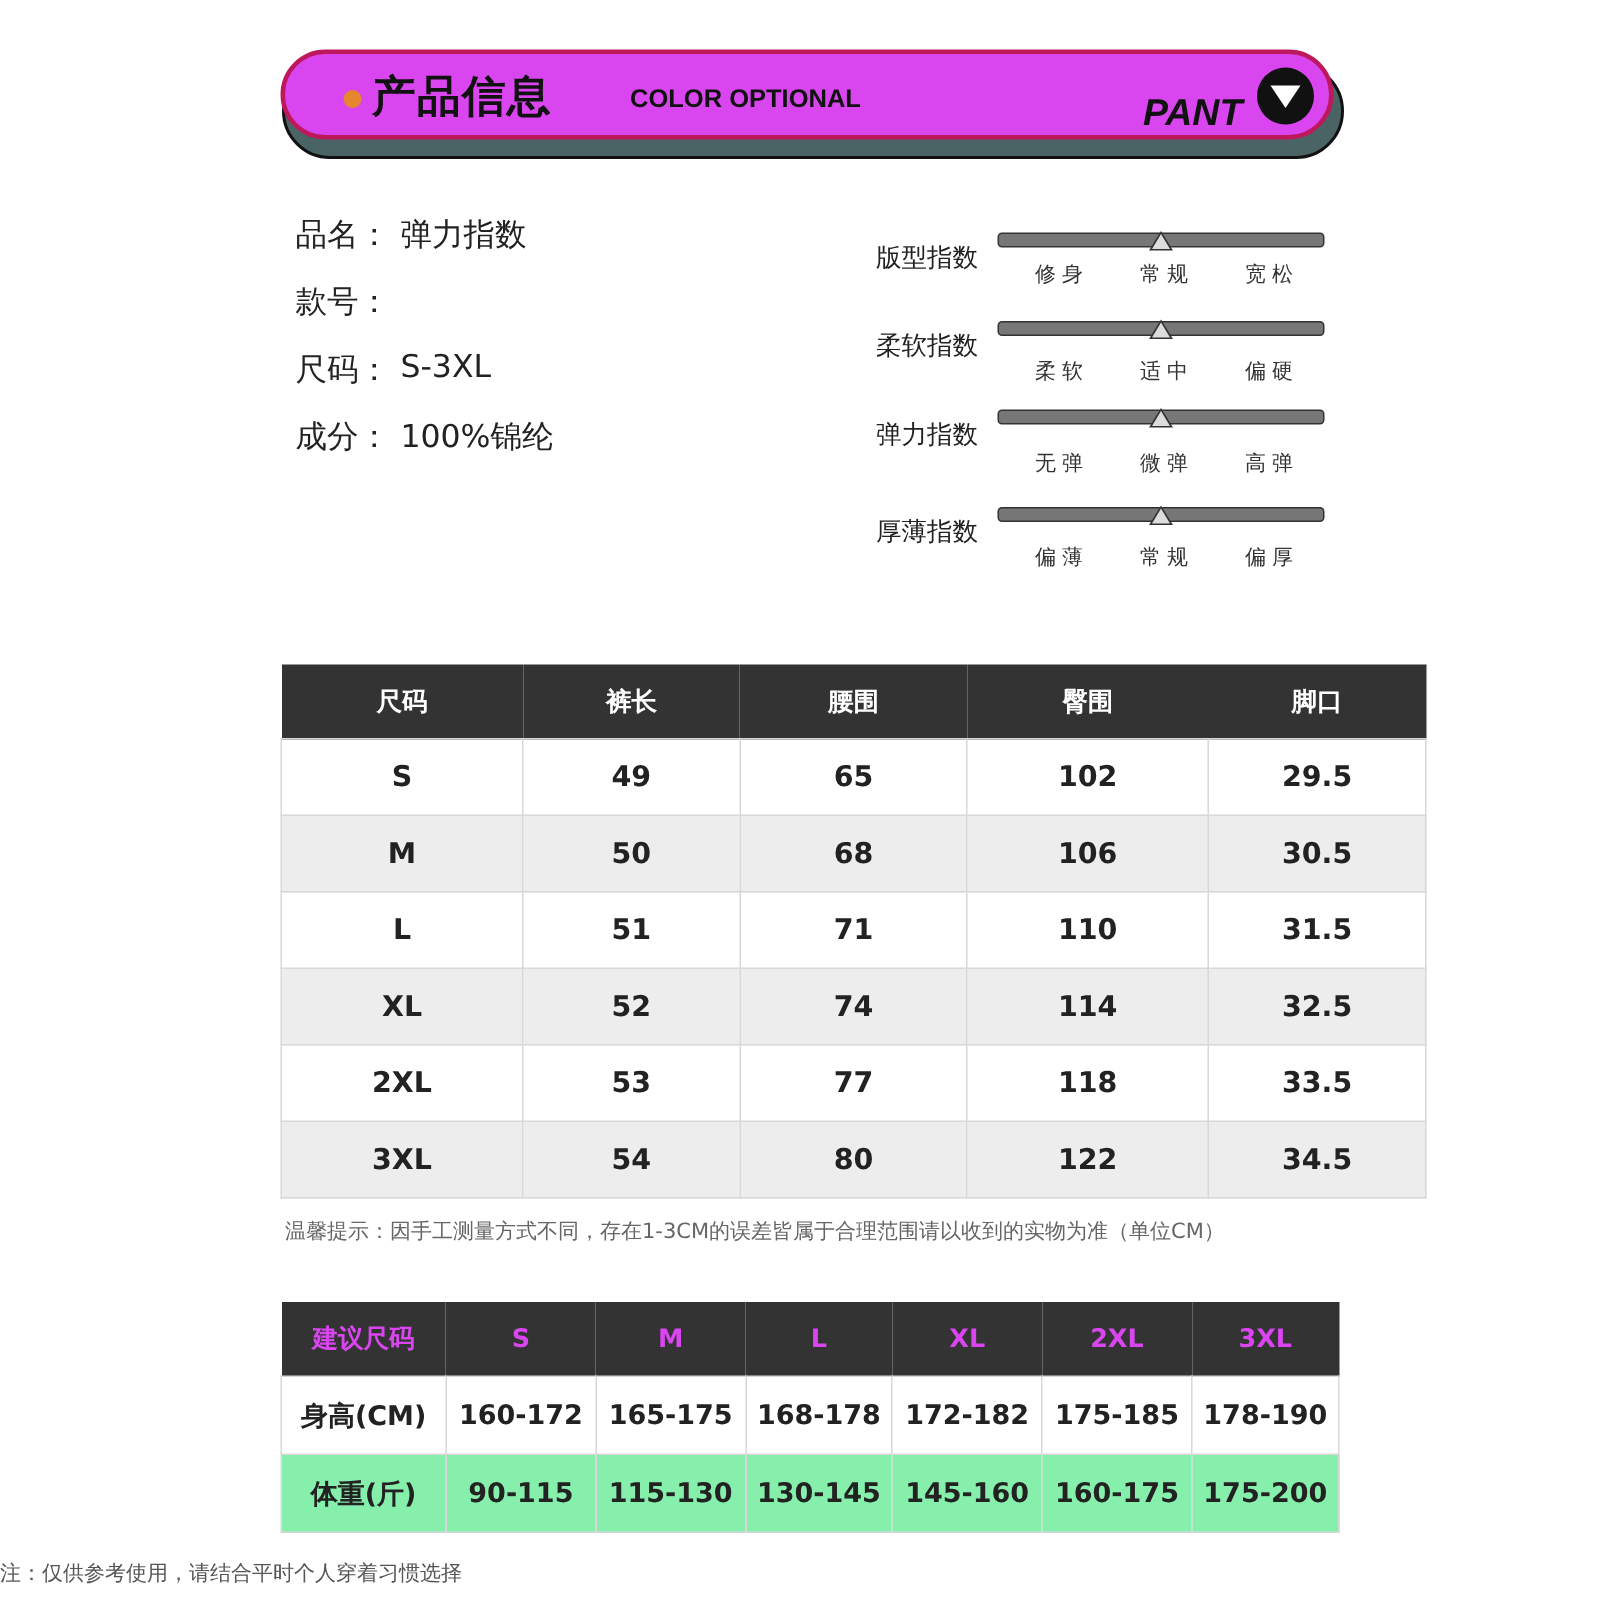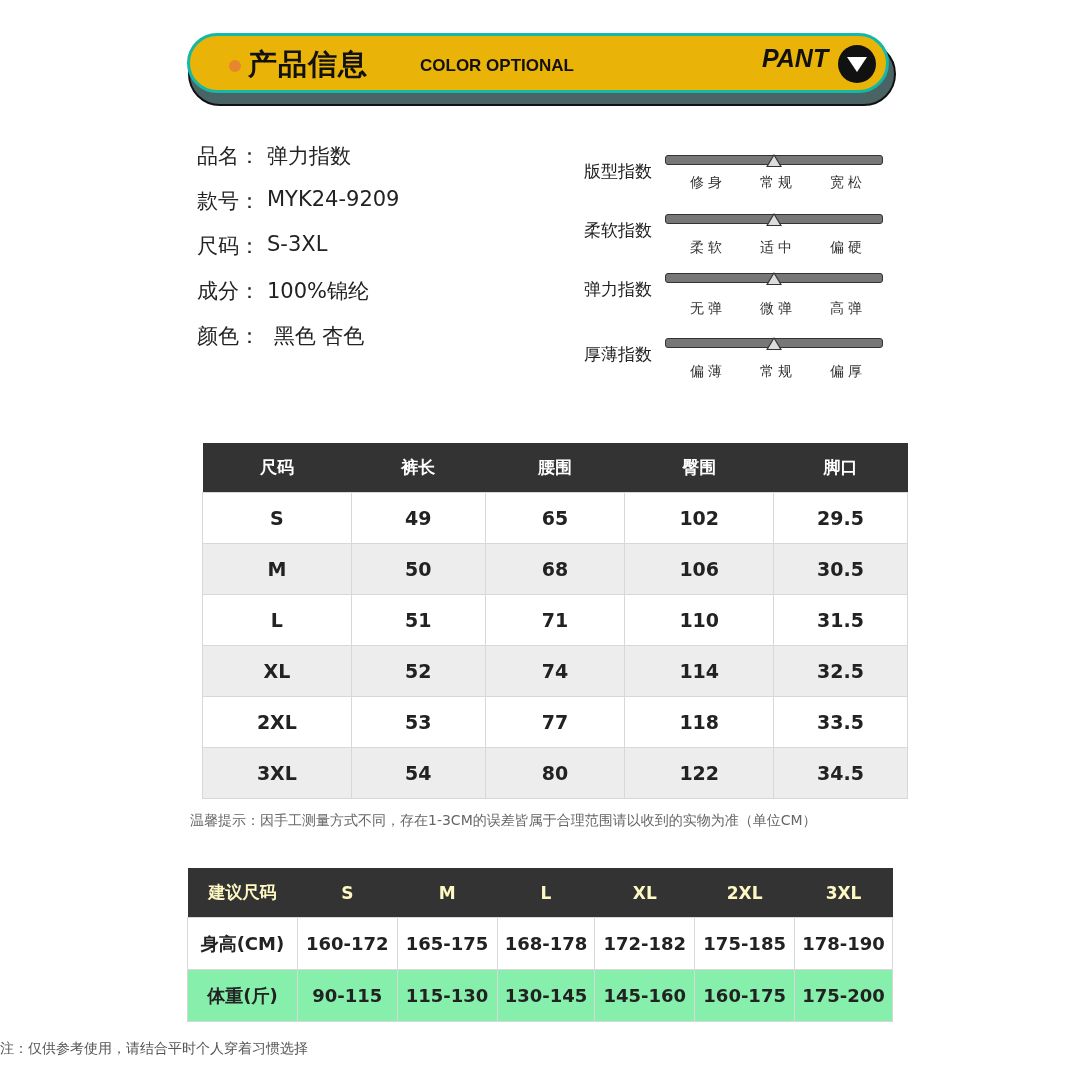--- a/index.html
+++ b/index.html
@@ -3,52 +3,52 @@
 <meta charset="utf-8">
 <style>
   html, body { margin:0; padding:0; }
   body { width:1080px; height:1080px; background:#ffffff; position:relative; overflow:hidden;
          font-family:"DejaVu Sans","Liberation Sans",sans-serif; color:#222; }
 
   
   .pill-shadow { position:absolute; left:188px; top:42px; width:704px; height:60px;
                  background:#4a6466; border:2px solid #111; border-radius:32px; }
   .pill { position:absolute; left:187px; top:33px; width:702px; height:60px;
-          background:#eab308; border:3px solid #14b8a6; border-radius:32px; box-sizing:border-box; }
+          background:#d946ef; border:3px solid #be185d; border-radius:32px; box-sizing:border-box; }
   .dot { position:absolute; left:39px; top:24px; width:12px; height:12px; border-radius:50%; background:#e6872f; }
   .title { position:absolute; left:58px; top:9px; font-size:29px; font-weight:bold; color:#111; letter-spacing:1px; }
   .subtitle { position:absolute; left:230px; top:20px; font-family:"Liberation Sans",sans-serif; font-size:17px; font-weight:bold; color:#111; }
-  .pant { position:absolute; left:572px; top:8px; font-family:"Liberation Sans",sans-serif; font-size:25px; font-weight:bold; font-style:italic; color:#111; }
+  .pant { position:absolute; left:572px; top:25px; font-family:"Liberation Sans",sans-serif; font-size:25px; font-weight:bold; font-style:italic; color:#111; }
   .circle { position:absolute; left:648px; top:9px; width:38px; height:38px; border-radius:50%; background:#111; }
   .circle:after { content:""; position:absolute; left:9px; top:12px; border-left:10px solid transparent; border-right:10px solid transparent; border-top:15px solid #fff; }
 
   
   .info { position:absolute; left:197px; top:142px; }
   .info-row { height:45px; font-size:21px; color:#222; display:flex; }
   .info-row .k { width:70px; }
 
   
   .idx { position:absolute; left:584px; }
   .idx-label { position:absolute; left:0; top:12px; font-size:17px; color:#222; white-space:nowrap; }
   .bar { position:absolute; left:81px; top:7px; width:216px; height:8px; background:#777; border:1px solid #333; border-radius:3px; }
   .tri { position:absolute; left:182px; top:6px; border-left:8px solid transparent; border-right:8px solid transparent; border-bottom:13px solid #333; }
   .tri:after { content:""; position:absolute; left:-6px; top:2px; border-left:6px solid transparent; border-right:6px solid transparent; border-bottom:10px solid #ddd; }
   .ticks { position:absolute; top:26px; left:99px; width:190px; display:flex; justify-content:space-between; font-size:14px; color:#333; letter-spacing:4px; }
   .ticks span { width:50px; text-align:center; }
 
   
   table { border-collapse:collapse; position:absolute; font-family:"DejaVu Sans","Liberation Sans",sans-serif; }
-  .t1 { left:202px; top:443px; width:706px; }
+  .t1 { left:187px; top:443px; width:764px; }
   .t1 th { background:#333; color:#fff; height:47px; font-size:17px; font-weight:bold; }
   .t1 td { height:48px; text-align:center; font-size:19px; font-weight:bold; color:#222; border:1px solid #d8d8d8; }
   .t1 tr.alt td { background:#ededed; }
   .note { position:absolute; left:190px; top:812px; font-size:14px; color:#666; white-space:nowrap; }
 
   .t2 { left:187px; top:868px; width:706px; }
-  .t2 th { background:#333; color:#fef9c3; height:47px; font-size:17px; font-weight:bold; }
+  .t2 th { background:#333; color:#d946ef; height:47px; font-size:17px; font-weight:bold; }
   .t2 td { height:49px; text-align:center; font-size:18px; font-weight:bold; color:#222; border:1px solid #d8d8d8;margin-top:48px; }
   .t2 tr.alt td { background:#86efac; }
   .foot { position:absolute; left:0; width:1080px; top:1040px; text-align:left; font-size:14px; color:#555; }
 </style>
 </head>
 <body>
 
 <div class="pill-shadow"></div>
 <div class="pill">
   <span class="dot"></span>
@@ -58,33 +58,28 @@
   <span class="circle"></span>
 </div>
 
 <div class="info">
   <div class="info-row">
     <span class="k">品名：</span>
     <span>弹力指数</span>
   </div>
   <div class="info-row">
     <span class="k">款号：</span>
-    <span>MYK24-9209</span>
   </div>
   <div class="info-row">
     <span class="k">尺码：</span>
     <span>S-3XL</span>
   </div>
   <div class="info-row">
     <span class="k">成分：</span>
     <span>100%锦纶</span>
-  </div>
-  <div class="info-row">
-    <span class="k">颜色：</span>
-    <span style="white-space:pre"> 黑色 杏色</span>
   </div>
 </div>
 
 <div class="idx" style="top:148px">
   <span class="idx-label">版型指数</span>
   <div class="bar"></div>
   <div class="tri"></div>
   <div class="ticks">
     <span>修身</span>
     <span>常规</span>

